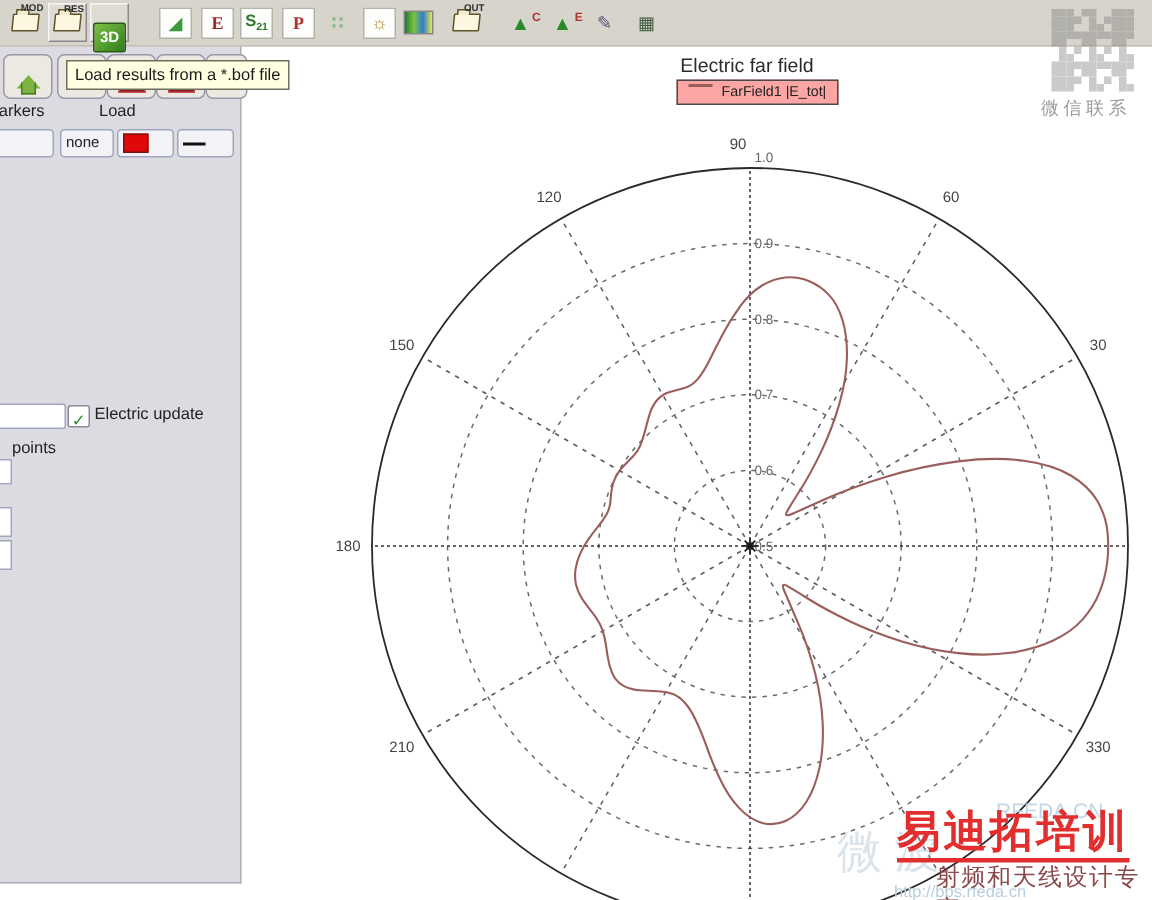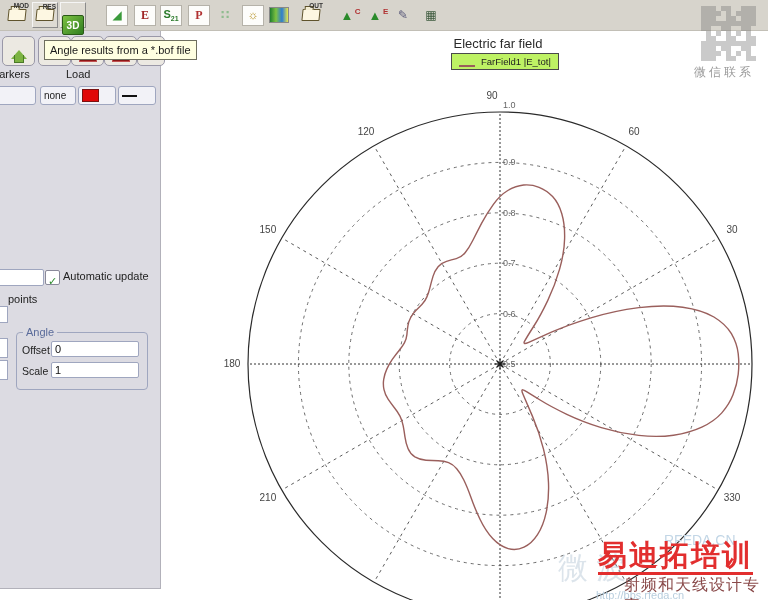--- a/index.html
+++ b/index.html
@@ -61,22 +61,22 @@
   .cb::after{content:"✓";font-size:11px;line-height:12px;font-weight:bold;color:#2e8b2e;}
   .groupbox{position:absolute;left:16px;top:302px;width:130px;height:56px;
             border:1px solid #9fa6bf;border-radius:4px;}
   .grouptitle{position:absolute;top:-7px;left:6px;background:#dcdbe2;padding:0 3px;
               font-size:11px;color:#5a6b9a;}
   .glabel{position:absolute;font-size:10.5px;color:#222;}
   .clipped{position:absolute;background:#fff;border:1px solid #9fa6bf;}
   
   .plot-title{position:absolute;left:398px;top:36px;width:200px;text-align:center;
               font-size:13px;color:#2a2a2a;z-index:3;}
-  .legend{position:absolute;left:451px;top:53px;display:flex;align-items:flex-end;gap:6px;
-          border:1px solid #4a4a4a;background:#bef264;padding:2px 7px;z-index:3;}
+  .legend{position:absolute;left:451px;top:53px;display:flex;align-items:flex-start;gap:6px;
+          border:1px solid #4a4a4a;background:#fca5a5;padding:2px 7px;z-index:3;}
   .legend .lline{width:16px;height:2px;}
   .legend .ltxt{font-size:9.5px;color:#222;}
   #polar{position:absolute;left:160px;top:30px;z-index:1;}
   
   .qr{position:absolute;left:701px;top:6px;width:55px;height:55px;opacity:0.38;z-index:15;
       display:grid;grid-template-columns:repeat(11,5px);grid-template-rows:repeat(11,5px);}
   .qr div{background:#777;}
   .qr-caption{position:absolute;left:694px;top:64px;width:74px;font-size:12px;color:#9a9a9a;
       letter-spacing:3px;z-index:15;}
   .wm-big{position:absolute;left:598px;top:538px;font-size:29px;font-weight:bold;color:#e22e2e;
@@ -174,37 +174,30 @@
       <div class="combo" style="left: 118px; width: 38px;">
         <span class="part" style="flex:1;">
           <span class="ln"></span>
         </span>
         <span class="chev"></span>
       </div>
     </div>
 
   <input class="tfield" style="left: -30px; top: 239px; width: 74px;" value="">
   <span class="cb" style="left:45px;top:240px;"></span>
-  <span class="plabel" style="left:63px;top:240px;">Automatic update</span>
+  <span class="plabel" style="left:63px;top:240px;">Electric update</span>
 
   <span class="plabel" style="left:8px;top:263px;">points</span>
   <div class="clipped" style="left:-7px;top:276px;width:13px;height:15px;"></div>
 
-  <div class="groupbox">
-    <span class="grouptitle">Angle</span>
-    <span class="glabel" style="left:5px;top:11px;">Offset</span>
-    <input class="tfield" style="left: 34px; top: 8px; width: 88px; height: 16px;" value="0">
-    <span class="glabel" style="left:5px;top:32px;">Scale</span>
-    <input class="tfield" style="left: 34px; top: 29px; width: 88px; height: 16px;" value="1">
-  </div>
   <div class="clipped" style="left:-40px;top:308px;width:46px;height:18px;"></div>
   <div class="clipped" style="left:-40px;top:330px;width:46px;height:18px;"></div>
 </div>
 
-<div class="tooltip">Angle results from a *.bof file</div>
+<div class="tooltip">Load results from a *.bof file</div>
 
 <div class="plot-title">Electric far field</div>
 <div class="legend">
   <div class="lline" id="legend-line" style="background: rgb(154, 95, 92);"></div>
   <span class="ltxt">FarField1 |E_tot|</span>
 </div>
 <svg id="polar" width="608" height="570">
     <circle cx="340" cy="334" r="50.39999999999999" fill="none" stroke="#6b6b6b" stroke-width="1" stroke-dasharray="3,4"></circle>
     <circle cx="340" cy="334" r="100.79999999999998" fill="none" stroke="#6b6b6b" stroke-width="1" stroke-dasharray="3,4"></circle>
     <circle cx="340" cy="334" r="151.20000000000002" fill="none" stroke="#6b6b6b" stroke-width="1" stroke-dasharray="3,4"></circle>

